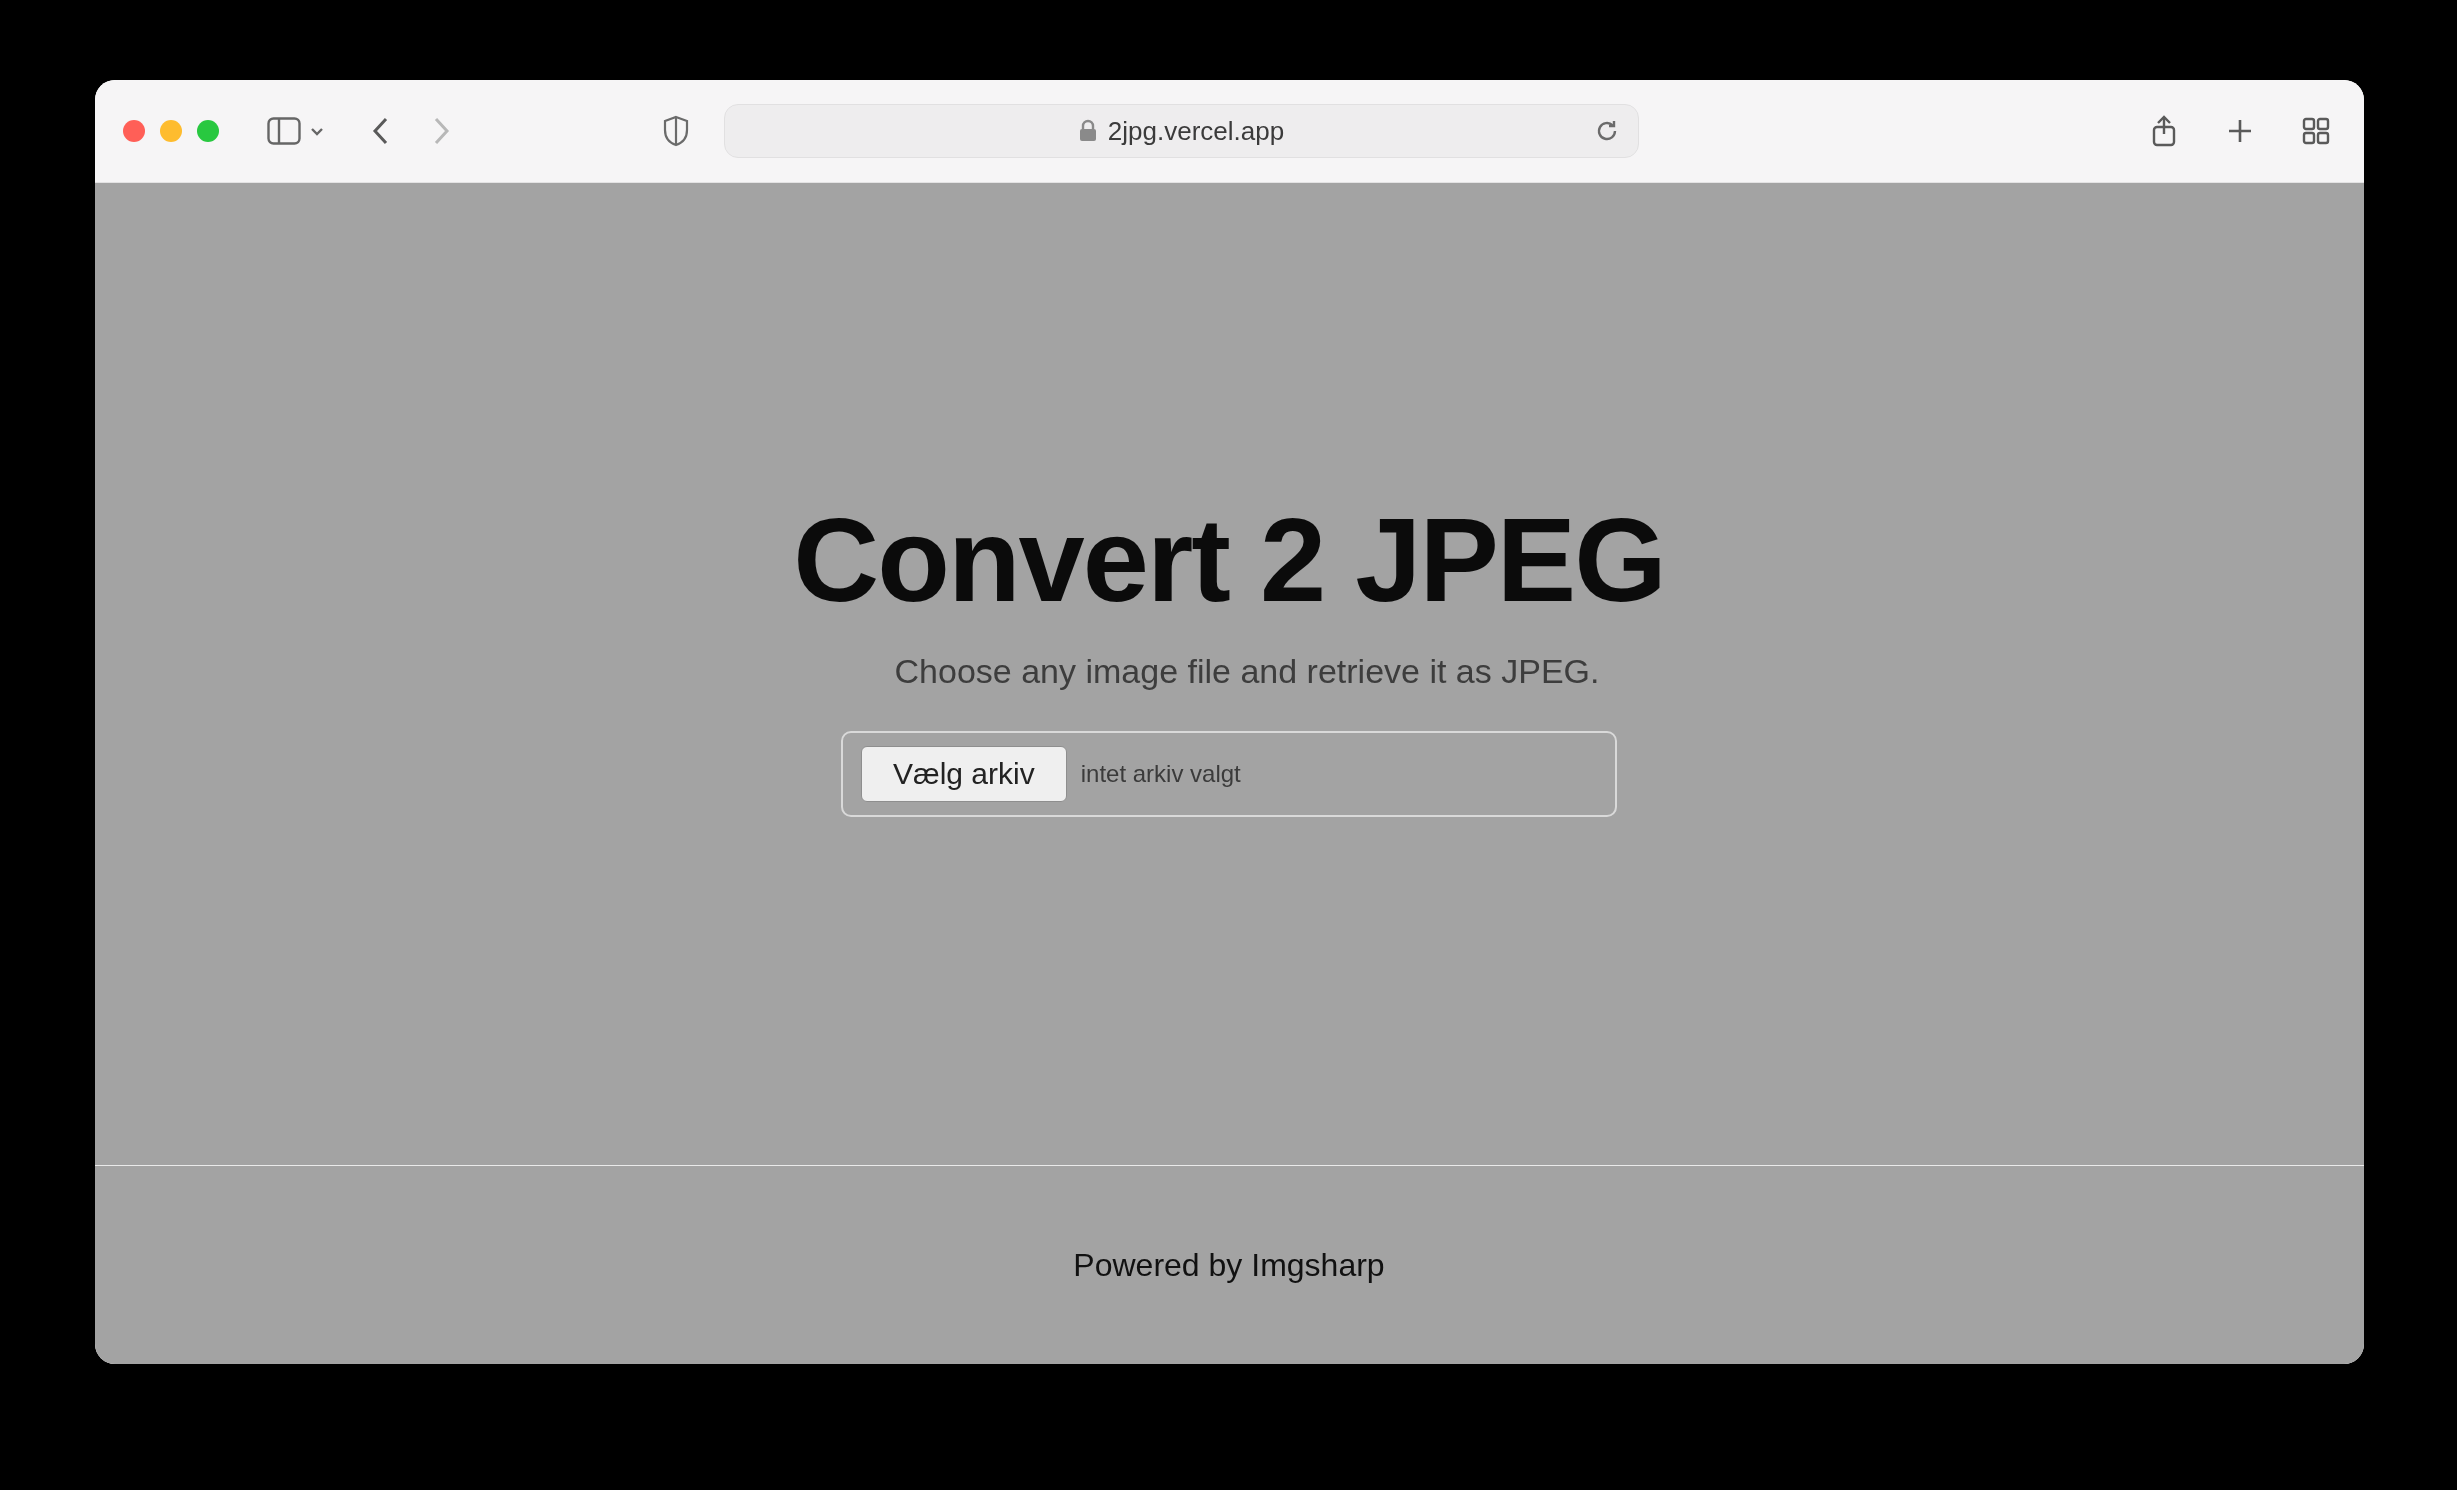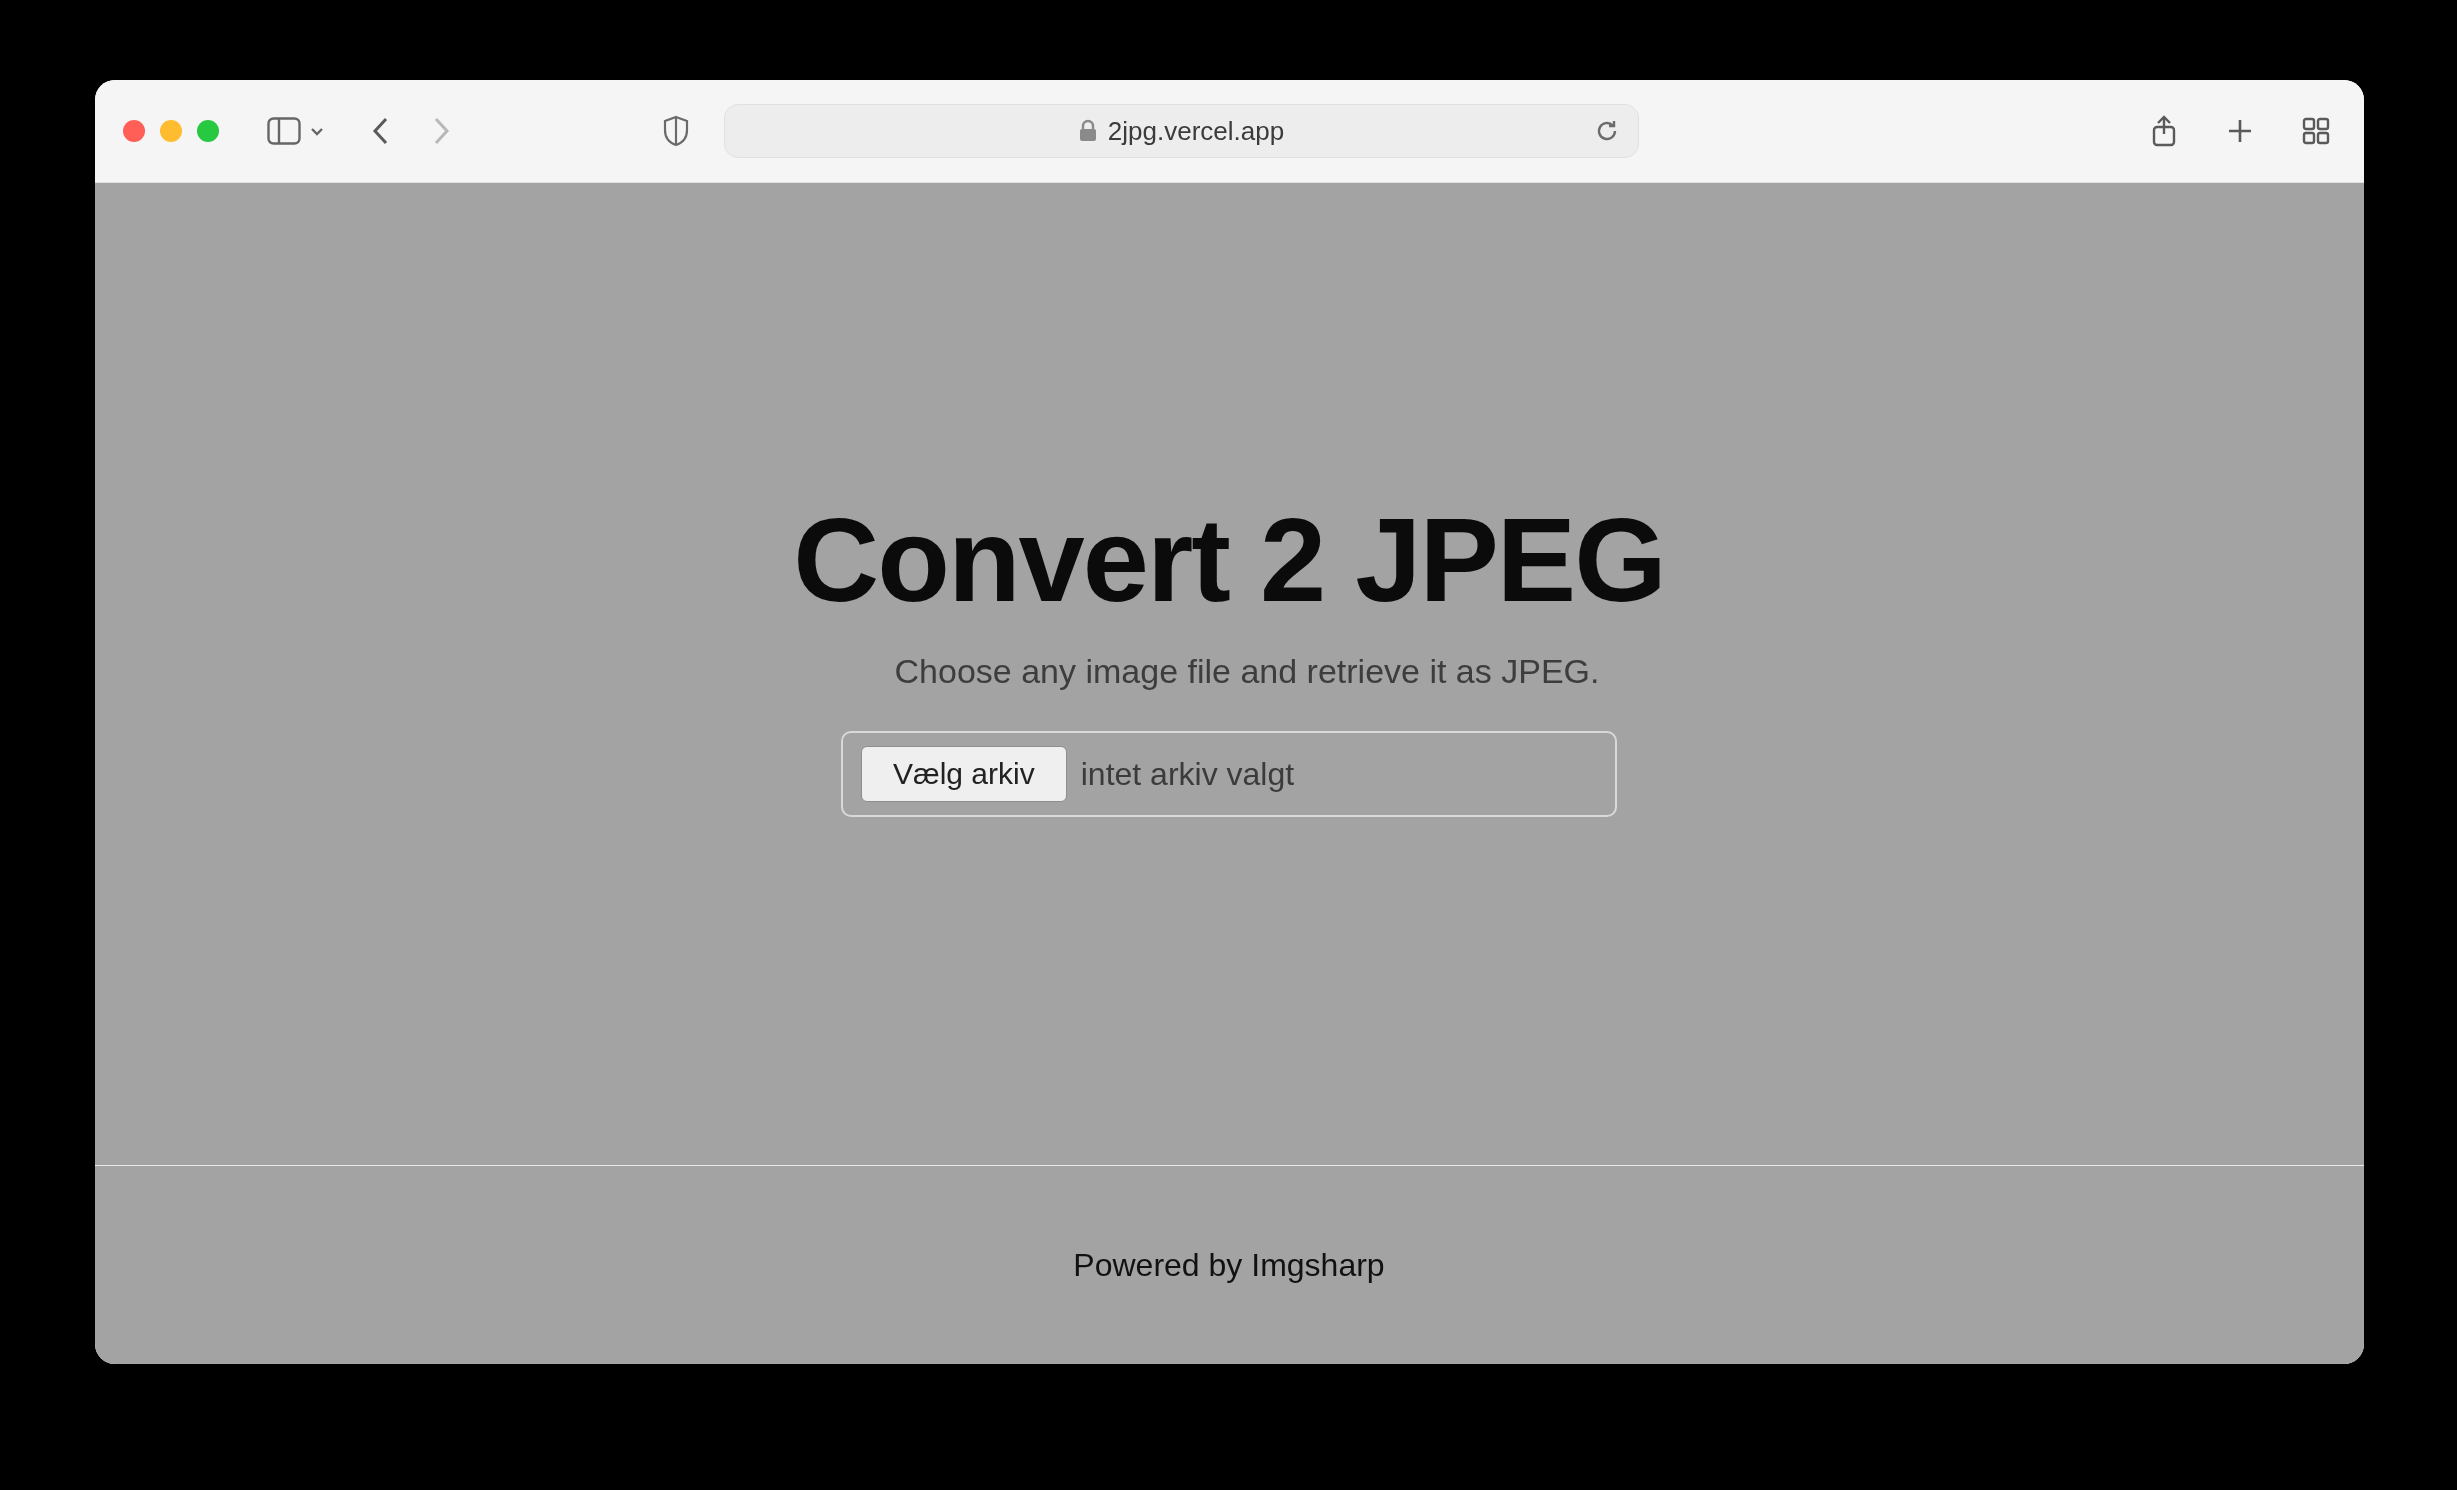--- a/index.html
+++ b/index.html
@@ -132,21 +132,21 @@
       height: 56px;
       padding: 0 31px;
       background: #efefef;
       border: 1px solid #8e8e8e;
       border-radius: 6px;
       font-size: 30px;
       color: #222;
       display:flex; align-items:center;
     }
     .file-status {
-      font-size: 32px;
+      font-size: 24px;
       color: #3b3b3b;
     }
 
     .footer {
       border-top: 1px solid #eaeaea;
       height: 199px;
       display:flex; align-items:center; justify-content:center;
       font-size: 32px;
       color: #111;
     }

